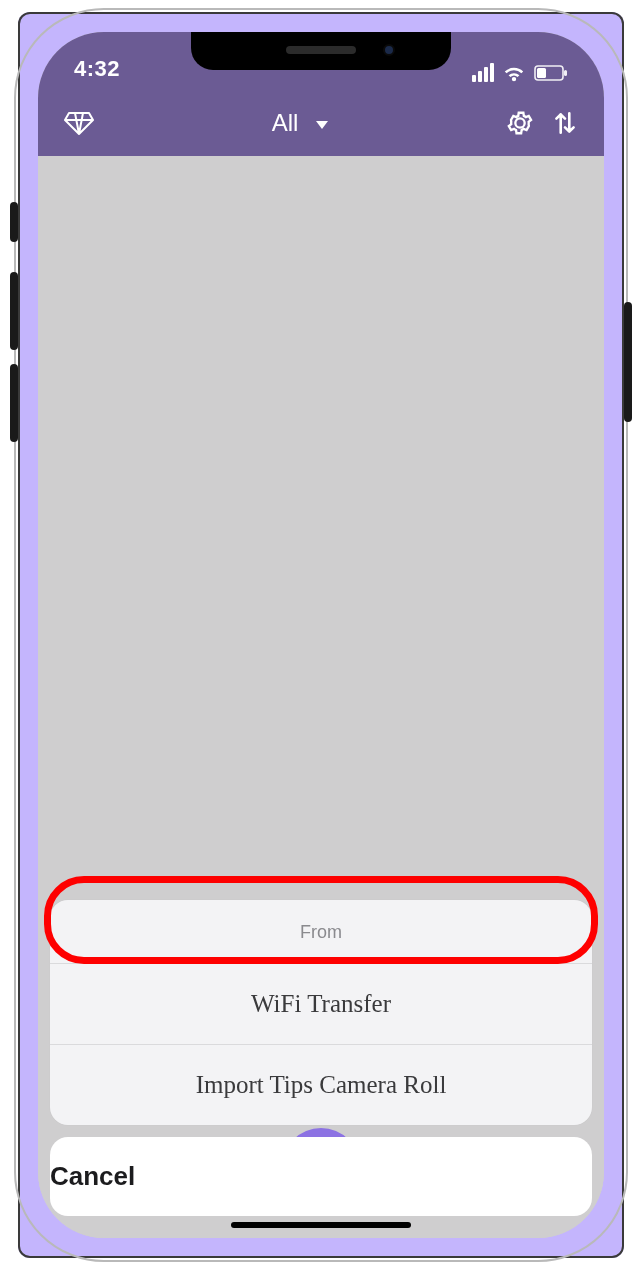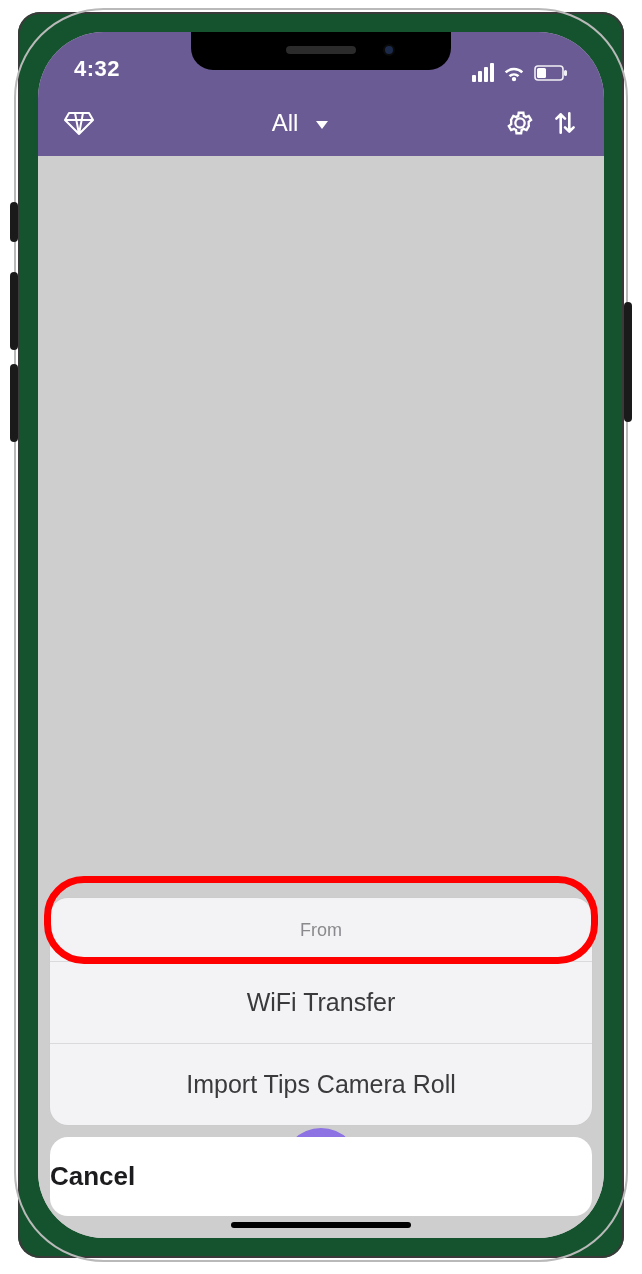--- a/index.html
+++ b/index.html
@@ -3,22 +3,22 @@
 <meta charset="utf-8">
 <style>
   * { box-sizing: border-box; margin: 0; padding: 0; }
   html, body { width: 642px; height: 1274px; background: #fff; font-family: -apple-system, "Helvetica Neue", Helvetica, Arial, sans-serif; }
 
   
   .device-frame {
     position: absolute;
     left: 18px; top: 12px;
     width: 606px; height: 1246px;
-    background: #14532d;
-    border-radius: 22px;
+    background: #c4b5fd;
+    border-radius: 12px;
     box-shadow: 0 0 0 2px #3a3a3a inset;
   }
   .device-frame::before { 
     content:"";
     position:absolute; inset:-4px;
     border-radius: 90px;
     border:2px solid #b9b9b9;
     pointer-events:none;
   }
   
@@ -127,20 +127,21 @@
     border-bottom:1px solid rgba(0,0,0,0.10);
   }
   .sheet-option {
     text-align:center;
     color:#3a3a3c;
     font-size:25px;
     font-weight:400;
     padding: 26px 0;
     border-bottom:1px solid rgba(0,0,0,0.10);
     position:relative;
+    font-family:Liberation Serif, serif;
   }
   .sheet-option:last-child { border-bottom:none; }
   .sheet-cancel {
     background:#fff;
     border-radius:18px;
     text-align:left;
     color:#1c1c1e;
     font-size:26px;
     font-weight:600;
     padding:24px 0;

